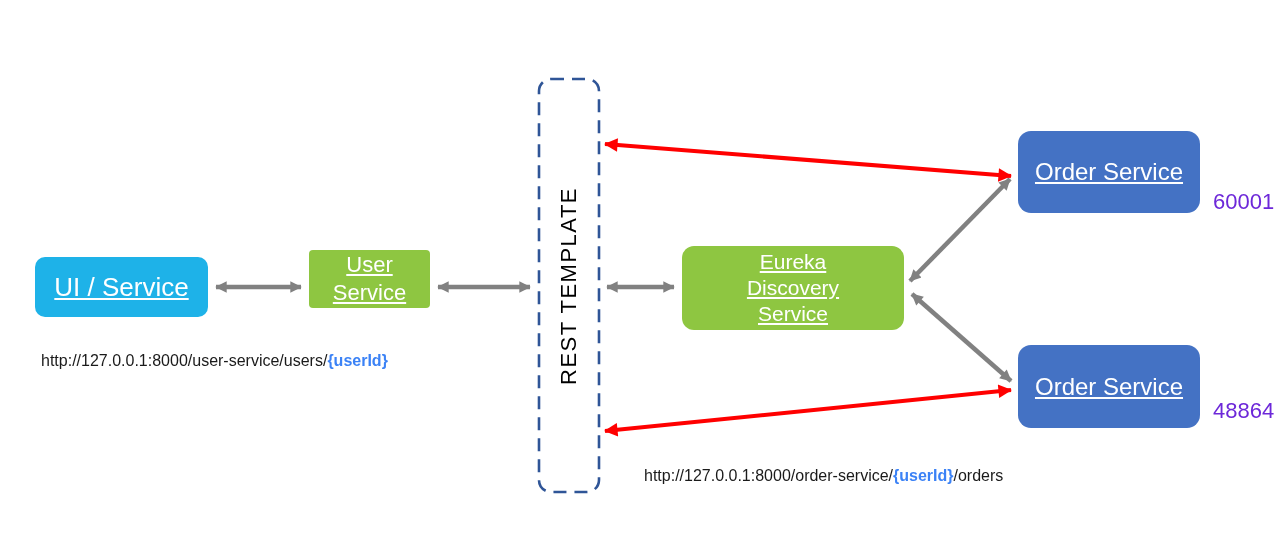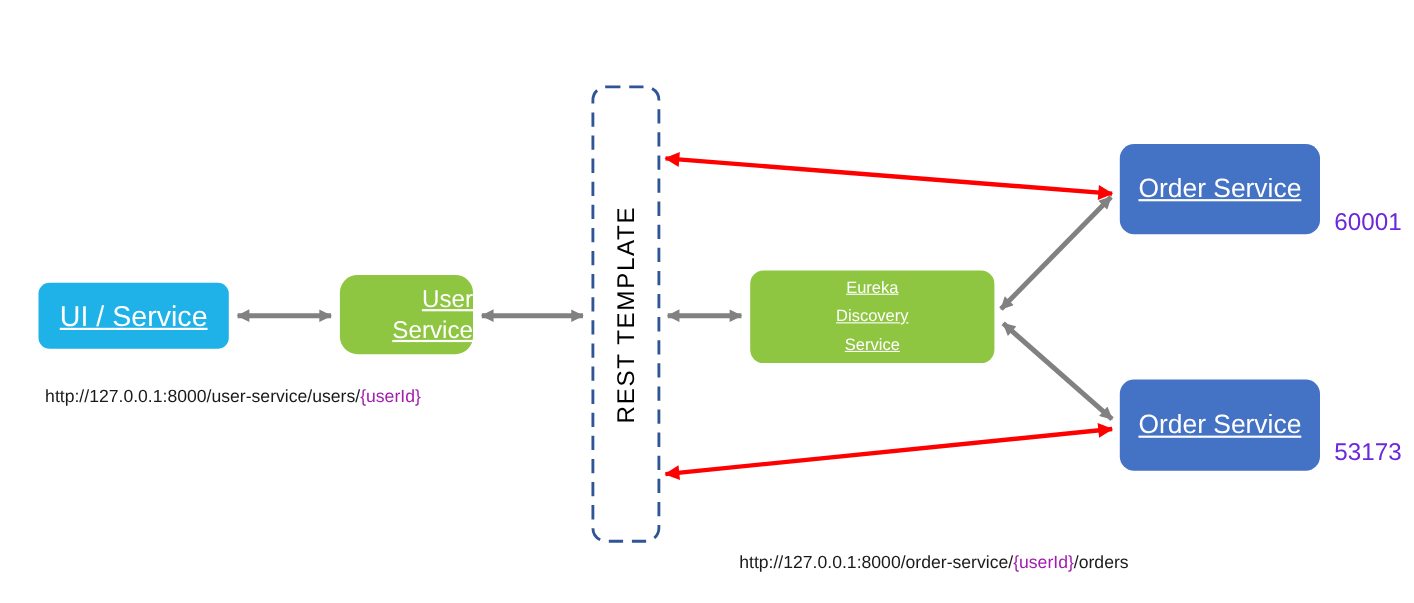--- a/index.html
+++ b/index.html
@@ -14,22 +14,22 @@
   .layer { position: absolute; left: 0; top: 0; }
   .node {
     position: absolute;
     display: flex; flex-direction: column;
     align-items: center; justify-content: center;
     color: #ffffff; text-align: center;
     box-sizing: border-box;
     text-decoration: underline;
   }
   .node-ui      { left: 35px;  top: 257px; width: 173px; height: 60px; border-radius: 10px; font-size: 26px; }
-  .node-user    { left: 309px; top: 250px; width: 121px; height: 72px; border-radius: 16px; font-size: 22px; line-height: 28px; align-items: flex-end; }
-  .node-eureka  { left: 682px; top: 246px; width: 222px; height: 84px; border-radius: 12px; font-size: 15px; line-height: 26px; }
+  .node-user    { left: 309px; top: 250px; width: 121px; height: 58px; border-radius: 4px; font-size: 22px; line-height: 28px; }
+  .node-eureka  { left: 682px; top: 246px; width: 222px; height: 84px; border-radius: 12px; font-size: 21px; line-height: 26px; }
   .node-order1  { left: 1018px; top: 131px; width: 182px; height: 82px; border-radius: 13px; font-size: 24px; }
   .node-order2  { left: 1018px; top: 345px; width: 182px; height: 83px; border-radius: 13px; font-size: 24px; }
   .rest-label {
     position: absolute;
     left: 449px; top: 271px; width: 240px; height: 30px;
     transform: rotate(-90deg);
     text-align: center; line-height: 30px;
     font-size: 22px; letter-spacing: 1.5px;
     color: #000000; white-space: nowrap;
   }
@@ -39,22 +39,22 @@
     white-space: nowrap;
   }
   .port-1 { left: 1213px; top: 189px; }
   .port-2 { left: 1213px; top: 398px; }
   .url {
     position: absolute;
     font-size: 16px; color: #1a1a1a;
     white-space: nowrap;
   }
   .url-user  { left: 41px;  top: 352px; }
-  .url-order { left: 672px; top: 467px; margin-top: 36px; }
-  .url .param { color: #a21caf; }
+  .url-order { left: 644px; top: 467px; }
+  .url .param { color: #3b82f6; font-weight: bold; }
   line.gray { stroke: #818181; stroke-width: 4.5; }
   line.red  { stroke: #ff0000; stroke-width: 4; }
   rect.dashed {
     fill: none; stroke: #2F5597; stroke-width: 2.6;
     stroke-dasharray: 13 8;
   }
 </style>
 </head>
 <body>
 
@@ -100,21 +100,21 @@
 
   <div class="node node-order1" style="background-color: rgb(68, 114, 196);">
     <div>Order Service</div>
   </div>
 
   <div class="node node-order2" style="background-color: rgb(68, 114, 196);">
     <div>Order Service</div>
   </div>
 
   <div class="port port-1">60001</div>
-  <div class="port port-2">53173</div>
+  <div class="port port-2">48864</div>
 
   <div class="url url-user">
     <span>http://127.0.0.1:8000/user-service/users/</span><span class="param">{userId}</span><span></span>
   </div>
 
   <div class="url url-order">
     <span>http://127.0.0.1:8000/order-service/</span><span class="param">{userId}</span><span>/orders</span>
   </div>
 
 </div>

